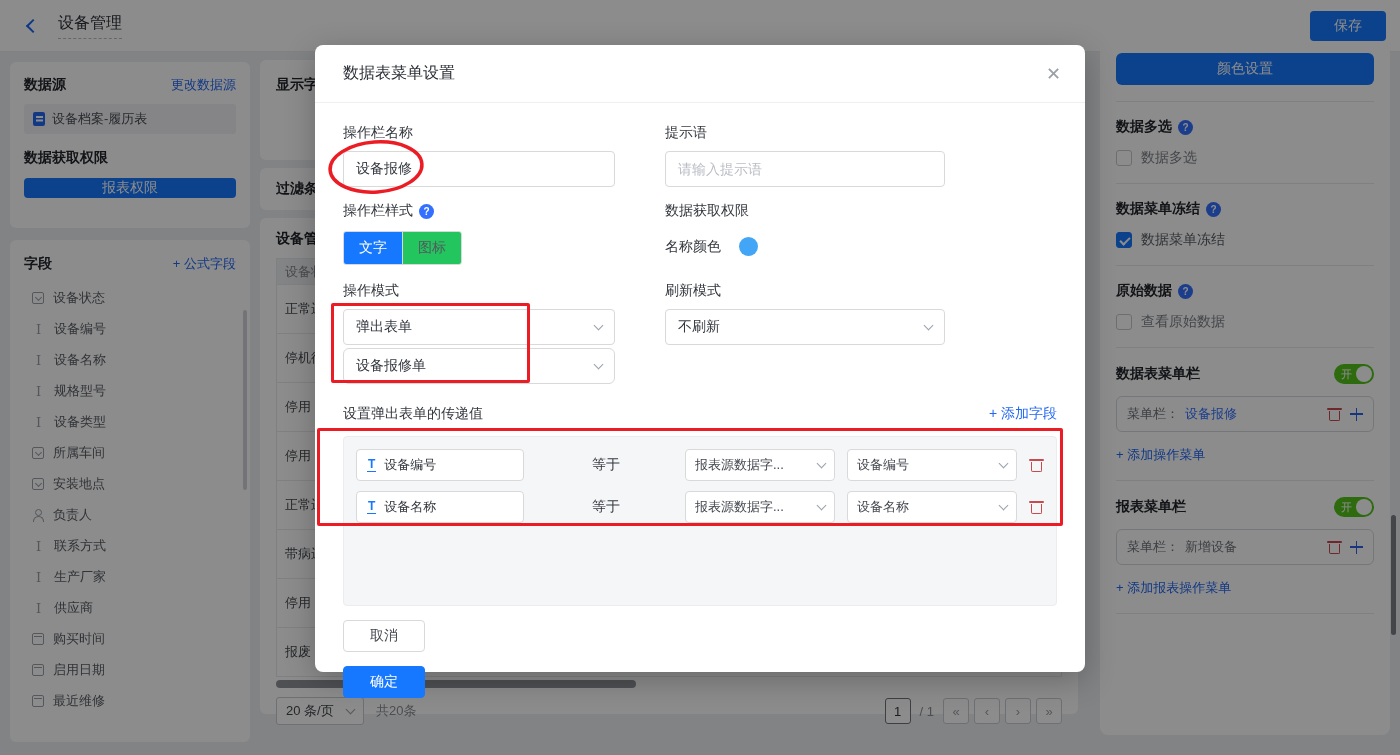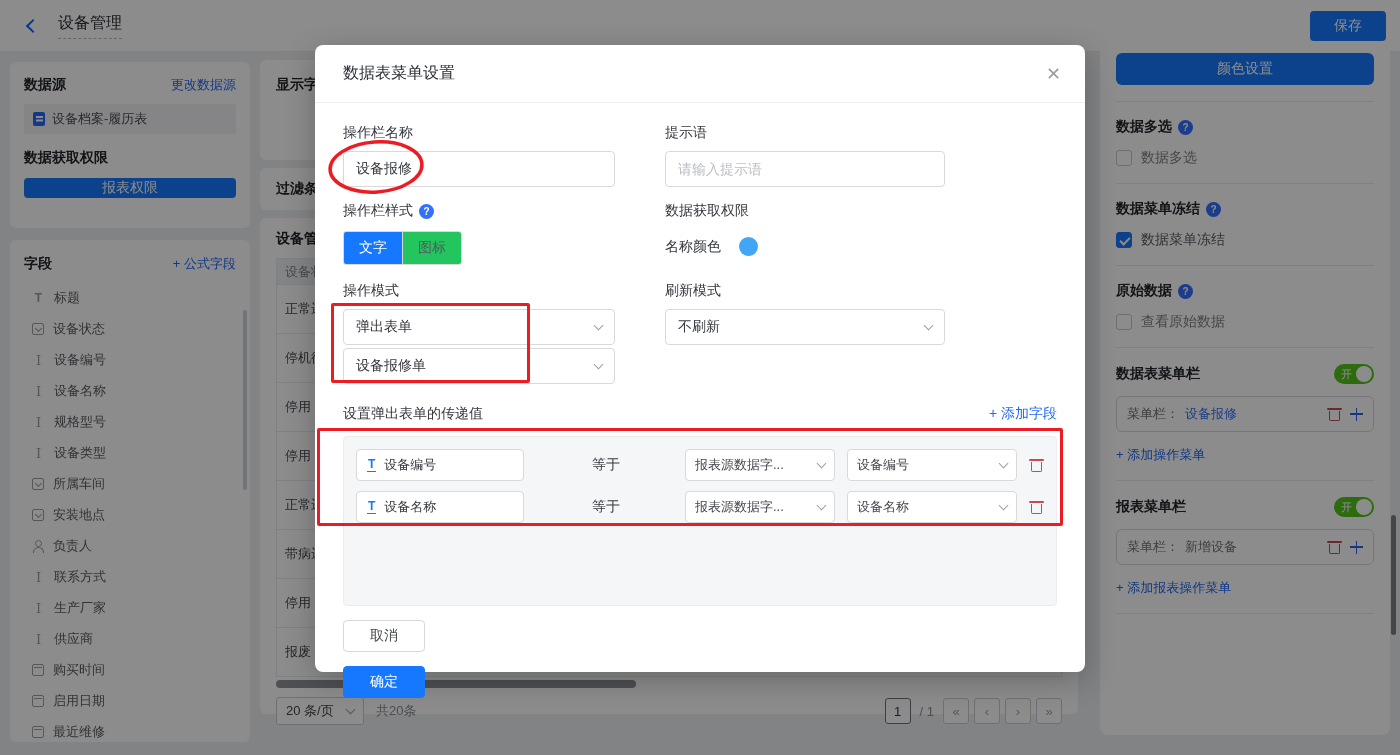--- a/index.html
+++ b/index.html
@@ -103,21 +103,21 @@
   .inp { margin-top:8px; width:100%; height:36px; border:1px solid #d9d9d9; border-radius:4px; padding:0 12px; font-size:14px; color:#33373d; font-family:inherit; outline:none; background:#fff; }
   .inp::placeholder { color:#b9bdc4; }
   .seg { margin-top:10px; display:inline-flex; border:1px solid #d9d9d9; border-radius:3px; overflow:hidden; height:34px; }
   .seg-opt { padding:0 15px; display:flex; align-items:center; font-size:14px; cursor:pointer; }
   .seg-opt.on { background:#1677ff; color:#fff; }
   .seg-opt.off { background:#22c55e; color:#55595f; border-left:1px solid #d9d9d9; }
   .color-row { margin-top:16px; display:flex; align-items:center; gap:18px; font-size:14px; color:#33373d; }
   .dot { width:19px; height:19px; border-radius:50%; background:#42a5f5; cursor:pointer; }
   .sel { height:36px; border:1px solid #d9d9d9; border-radius:4px; display:flex; align-items:center; justify-content:space-between; padding:8px 12px; font-size:14px; color:#33373d; cursor:pointer; background:#fff; }
   .cv { width:7px; height:7px; border-right:1.6px solid #9aa0a8; border-bottom:1.6px solid #9aa0a8; transform:rotate(45deg); margin-top:-4px; flex:none; }
-  .mt8 { margin-top:8px; } .mt3 { margin-top:3px; } .g2a { margin-top:14px; } .g2b { margin-top:16px; } .g2c { margin-top:20px; }
+  .mt8 { margin-top:8px; } .mt3 { margin-top:3px;border-radius:6px; } .g2a { margin-top:14px; } .g2b { margin-top:16px; } .g2c { margin-top:20px; }
   .transfer-head { display:flex; align-items:center; justify-content:space-between; }
   .transfer-head .blue-link { font-size:14px; }
   .panel { margin-top:12px; height:170px; background:#f5f6f8; border:1px solid #ececee; border-radius:4px; padding:12px; }
   .prow { display:flex; align-items:center; margin-bottom:10px; }
   .fld-box { width:168px; height:32px; background:#fff; border:1px solid #d9d9d9; border-radius:4px; display:flex; align-items:center; padding:0 10px; gap:8px; font-size:13px; color:#33373d; }
   .ic-tfield { color:#1677ff; font-size:12px; font-weight:bold; border-bottom:1.6px solid #1677ff; line-height:1.1; padding:0 1px; }
   .op { margin-left:68px; width:40px; font-size:14px; color:#33373d; }
   .psel { height:32px; background:#fff; border:1px solid #d9d9d9; border-radius:4px; display:flex; align-items:center; justify-content:space-between; padding:0 9px; font-size:13px; color:#43474d; cursor:pointer; }
   .psel1 { margin-left:53px; width:150px; }
   .psel2 { margin-left:12px; width:170px; }
@@ -157,24 +157,20 @@
     <div class="perm-title">数据获取权限</div>
     <button class="btn btn-primary perm-btn">报表权限</button>
   </section>
 
   <section class="card fields-card">
     <div class="fields-head">
       <span class="card-title">字段</span>
       <a class="blue-link">+ 公式字段</a>
     </div>
     <div class="fitem">
-        <span class="fic ic-title"></span>
-        <span>标题</span>
-      </div>
-    <div class="fitem">
         <span class="fic ic-select"></span>
         <span>设备状态</span>
       </div>
     <div class="fitem">
         <span class="fic ic-text"></span>
         <span>设备编号</span>
       </div>
     <div class="fitem">
         <span class="fic ic-text"></span>
         <span>设备名称</span>

